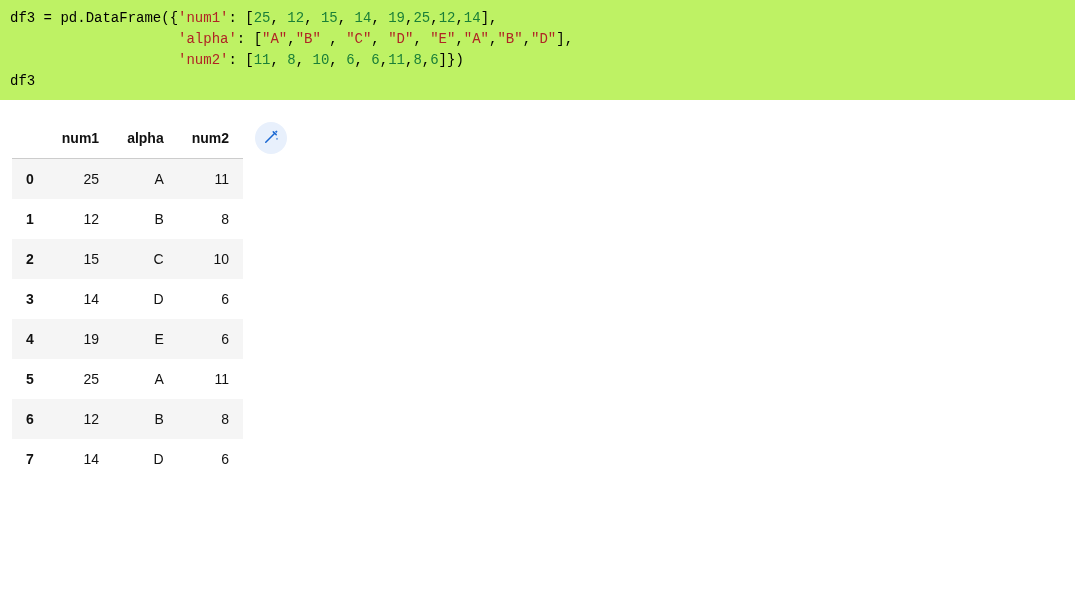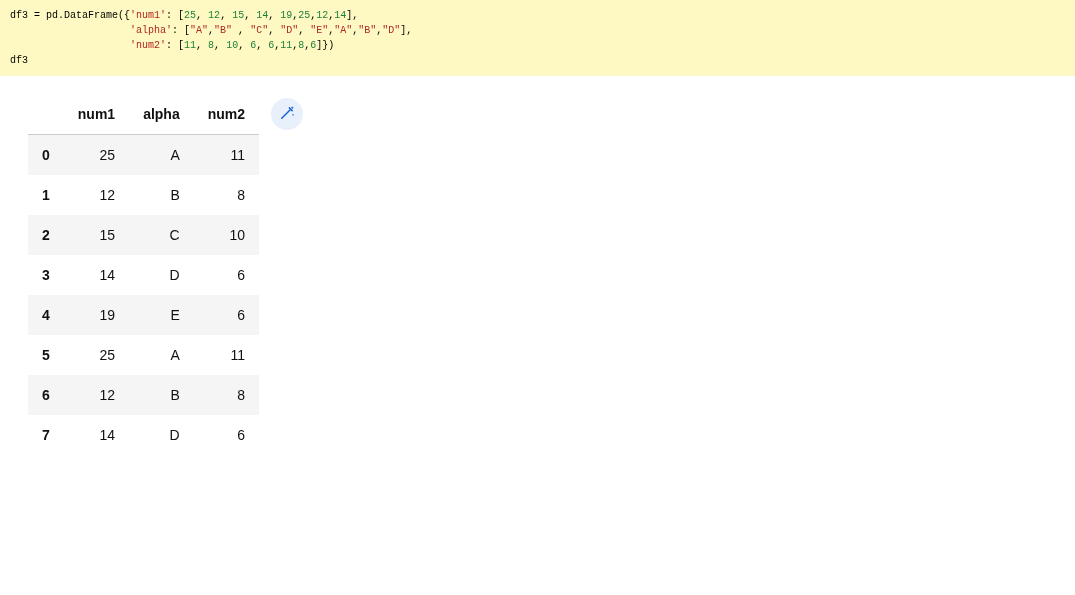--- a/index.html
+++ b/index.html
@@ -5,33 +5,33 @@
     * { box-sizing: border-box; }
     body {
       margin: 0;
       padding: 0;
       font-family: -apple-system, BlinkMacSystemFont, "Segoe UI", Helvetica, Arial, sans-serif;
       font-size: 14px;
       background: #fff;
       width: 1075px;
     }
     .code-cell {
-      background: #fef9c3;
+      background: #bef264;
       padding: 8px 10px;
       font-family: "SFMono-Regular", Consolas, "Liberation Mono", Menlo, monospace;
-      font-size: 10px;
+      font-size: 14px;
       line-height: 1.5;
       white-space: pre;
       color: #000;
     }
     .tok-str { color: #b02424; }
     .tok-num { color: #1a7f37; }
     .output-area {
       margin-top: 18px;
-      padding-left: 28px;
+      padding-left: 12px;
     }
     .table-wrap {
       display: flex;
       align-items: flex-start;
     }
     table.df {
       border-collapse: collapse;
       font-family: -apple-system, BlinkMacSystemFont, "Segoe UI", Helvetica, Arial, sans-serif;
       font-size: 14px;
       color: #111;

